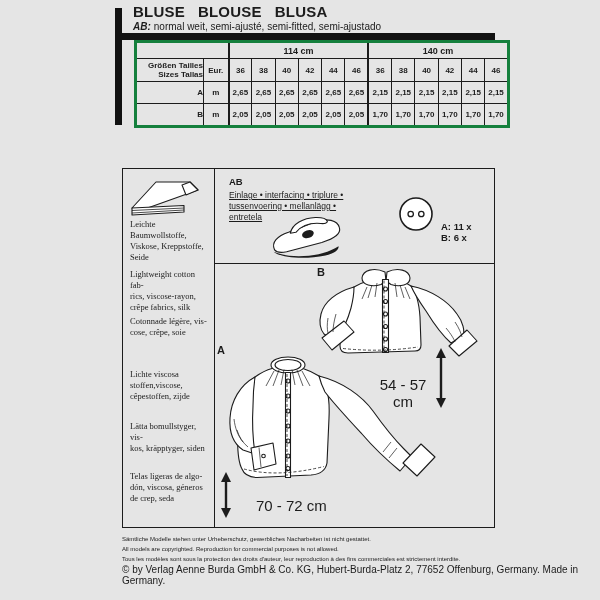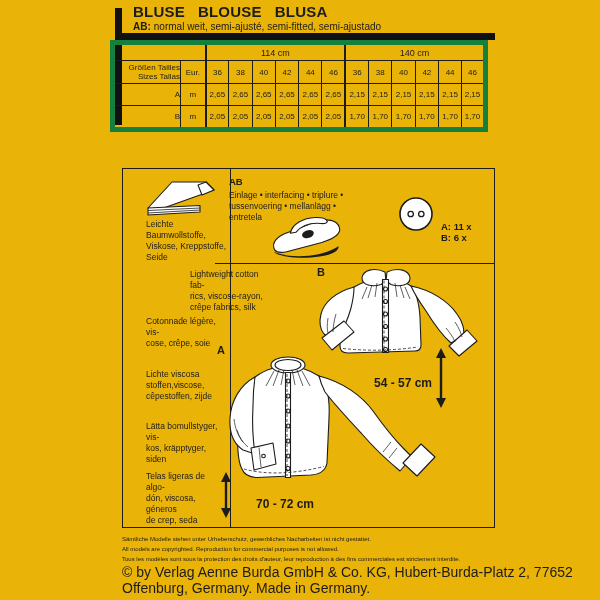--- a/index.html
+++ b/index.html
@@ -1,54 +1,54 @@
 <!DOCTYPE html>
 <html><head>
 <meta charset="utf-8">
 <style>
   html,body{margin:0;padding:0;background:#fff;}
-  .page{position:relative;width:600px;height:600px;background:#eab308;color:#1c1c1c;
+  .page{position:relative;width:600px;height:600px;background:#e5e5e5;color:#1c1c1c;
         font-family:"Liberation Sans",sans-serif;overflow:hidden;}
   .abs{position:absolute;}
   .preline{white-space:pre-line;}
   .pre{white-space:pre;}
 
   
   .vbar{left:115px;top:8px;width:7px;height:117px;background:#111;}
   .title{left:133px;top:3px;font-size:15px;font-weight:bold;letter-spacing:.2px;}
   .subtitle{left:133px;top:21px;font-size:10px;}
-  .subtitle b{margin-right:3px;}
+  .subtitle b{margin-right:3px;font-style:italic;}
   .hbar{left:122px;top:33px;width:373px;height:7px;background:#111;}
 
   
-  .yard{position:absolute;left:110px;top:40px;width:373px;border-collapse:collapse;
-        table-layout:fixed;font-size:8px;font-weight:normal;border:5px solid #15803d;}
+  .yard{position:absolute;left:134px;top:40px;width:373px;border-collapse:collapse;
+        table-layout:fixed;font-size:8px;font-weight:bold;border:3px solid #15803d;}
   .yard td{border:1px solid #1c1c1c;text-align:center;padding:0;height:21px;overflow:hidden;}
   .yard tr.r1 td{height:15px;font-size:9px;}
   .yard tr.r2 td{height:22px;}
   .yard td.lbl{text-align:right;padding-left:4px;line-height:9px;margin-left:36px;}
   .yard td.g{border-left-width:2px;}
 
   
   .mainbox{left:122px;top:168px;width:373px;height:360px;border:1.5px solid #1c1c1c;box-sizing:border-box;}
-  .fabcol{position:absolute;left:16px;top:0;width:92px;height:100%;border-right:1.2px solid #1c1c1c;box-sizing:border-box;}
+  .fabcol{position:absolute;left:0;top:0;width:92px;height:100%;border-right:1.2px solid #1c1c1c;box-sizing:border-box;font-family:Liberation Serif, serif;}
   .fabtext{position:absolute;left:7px;width:80px;font-size:8.5px;line-height:11px;}
   .ifbox{position:absolute;left:92px;top:0;right:0;height:95px;border-bottom:1.2px solid #1c1c1c;box-sizing:border-box;}
   .ab-label{left:14px;top:7px;font-size:9.5px;font-weight:bold;}
-  .ab-text{left:14px;top:21px;font-size:8.5px;line-height:11px;width:150px;}
+  .ab-text{left:14px;top:21px;font-size:8.5px;line-height:11px;width:150px;text-decoration:underline;}
   .counts{left:226px;top:52px;font-size:9.5px;font-weight:bold;line-height:11px;}
   .drawarea{position:absolute;left:92px;top:95px;right:0;bottom:0;}
 
   
   .viewlbl{font-size:11px;font-weight:bold;}
-  .measure{font-size:12px;font-weight:bold;}
+  .measure{font-size:15px;font-weight:normal;}
 
   
   .foot-sm{left:122px;font-size:6px;line-height:9px;}
-  .foot-lg{left:122px;font-size:14px;}
+  .foot-lg{left:122px;font-size:10px;}
 
   svg{display:block;}
 </style>
 </head>
 <body>
 
 <div class="page">
 
   <div class="abs vbar"></div>
   <div class="abs title pre">BLUSE   BLOUSE   BLUSA</div>
@@ -142,21 +142,21 @@
           </g>
           <g fill="none" stroke="#1c1c1c" stroke-width="0.8">
             <path d="M4,35.5 L56,33"></path>
               <path d="M4,38 L56,35"></path>
           </g>
         </svg>
       </span>
       <div class="fabtext preline" style="top:50px;">Leichte Baumwollstoffe,
 Viskose, Kreppstoffe,
 Seide</div>
-      <div class="fabtext preline" style="top:100px;margin-left:44px;">Lightweight cotton fab-
+      <div class="fabtext preline" style="top:100px;">Lightweight cotton fab-
 rics, viscose-rayon,
 crêpe fabrics, silk</div>
       <div class="fabtext preline" style="top:147px;">Cotonnade légère, vis-
 cose, crêpe, soie</div>
       <div class="fabtext preline" style="top:200px;">Lichte viscosa
 stoffen,viscose,
 cêpestoffen, zijde</div>
       <div class="fabtext preline" style="top:252px;">Lätta bomullstyger, vis-
 kos, kräpptyger, siden</div>
       <div class="fabtext preline" style="top:302px;">Telas ligeras de algo-

